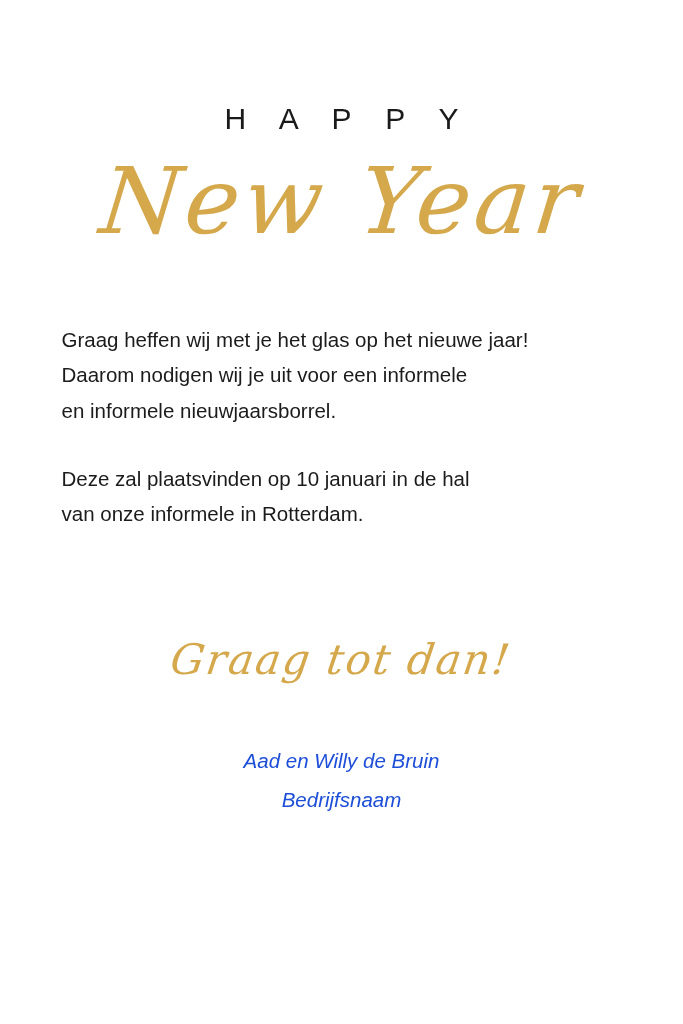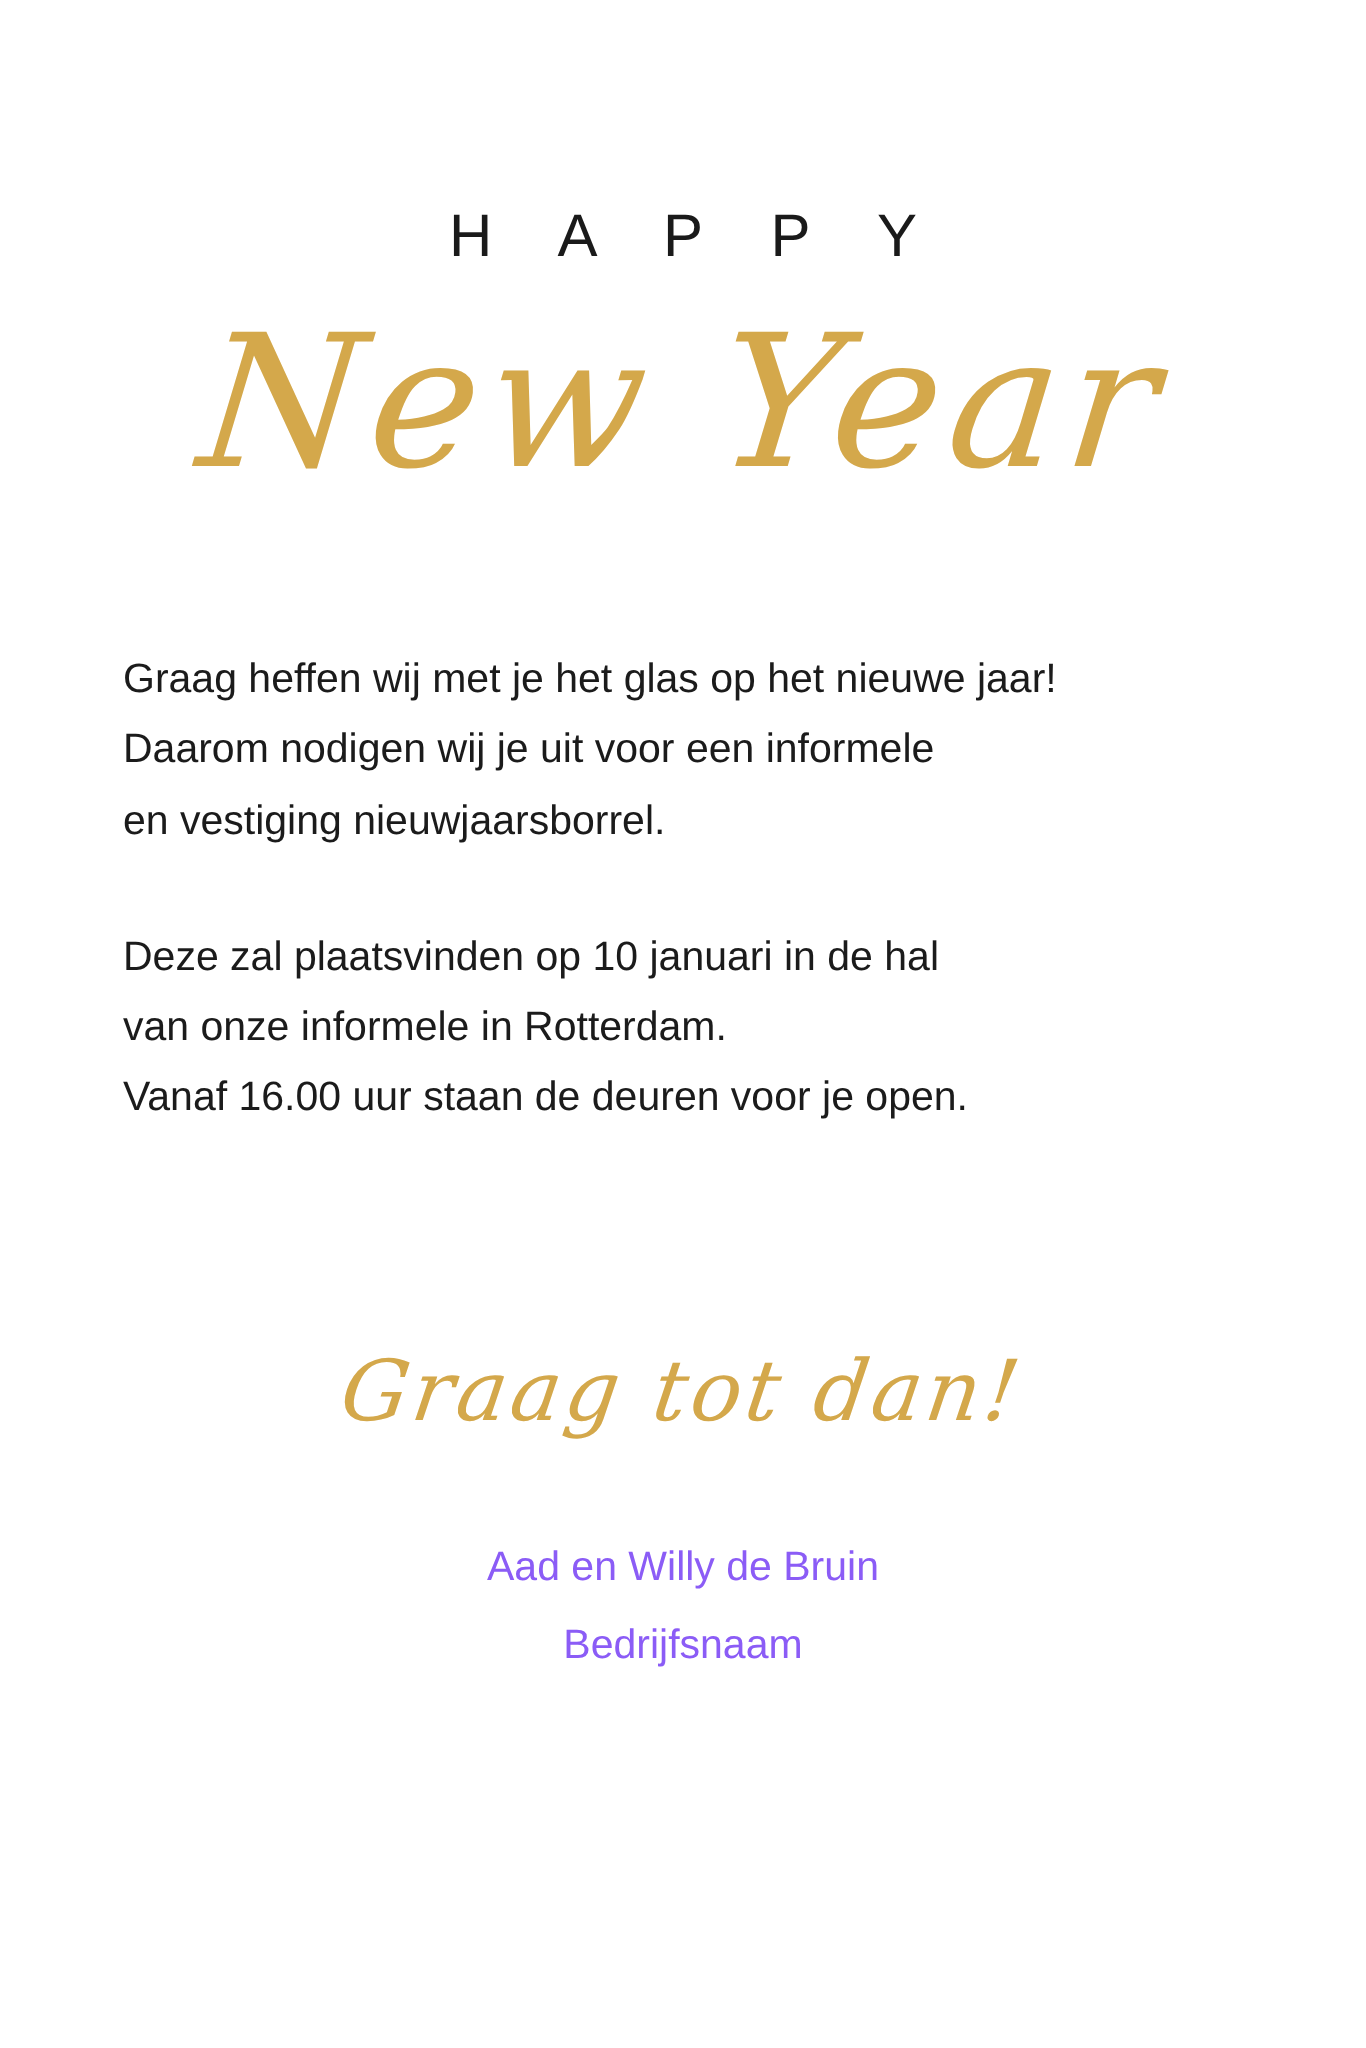--- a/index.html
+++ b/index.html
@@ -76,49 +76,49 @@
     font-size: 42px;
     color: #d4a84b;
     letter-spacing: 2px;
     transform: skewX(-8deg);
     text-align: center;
     line-height: 1.2;
     white-space: nowrap;
   }
 
   .signature {
-    margin-top: 44px;
+    margin-top: 56px;
     text-align: center;
-    color: #8b5cf6;
+    color: #1d4ed8;
     font-size: 20.5px;
     line-height: 1.9;
     font-family: "Liberation Sans", sans-serif;
+    font-style: italic;
   }
 
   .signature div {
     margin: 0;
   }
 </style>
 </head>
 <body>
 
 <div class="card">
 
   <div class="happy-line">H A P P Y</div>
 
   <div class="script-title">New Year</div>
 
   <div class="body-block">
     <p>Graag heffen wij met je het glas op het nieuwe jaar!</p>
     <p>Daarom nodigen wij je uit voor een informele</p>
-    <p>en vestiging nieuwjaarsborrel.</p>
+    <p>en informele nieuwjaarsborrel.</p>
     <div class="para-gap"></div>
     <p>Deze zal plaatsvinden op 10 januari in de hal</p>
     <p>van onze informele in Rotterdam.</p>
-    <p>Vanaf 16.00 uur staan de deuren voor je open.</p>
   </div>
 
   <div class="closing-script">Graag tot dan!</div>
 
   <div class="signature">
     <div>Aad en Willy de Bruin</div>
     <div>Bedrijfsnaam</div>
   </div>
 
 </div>

